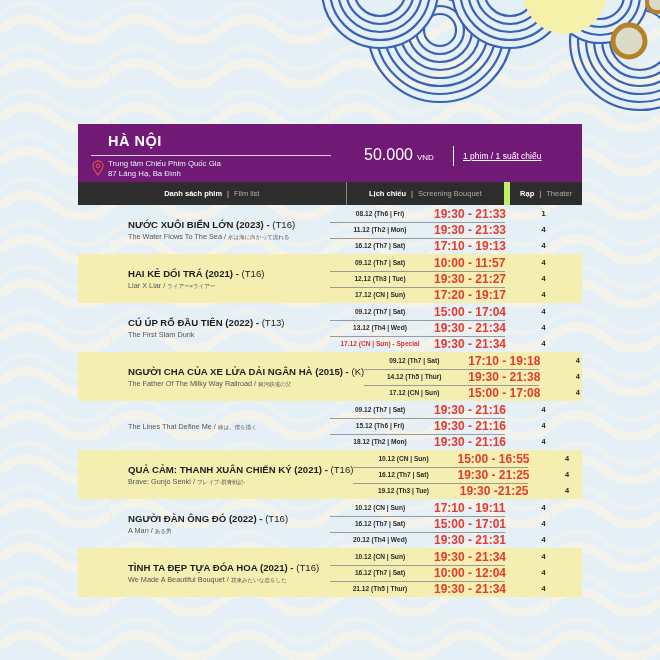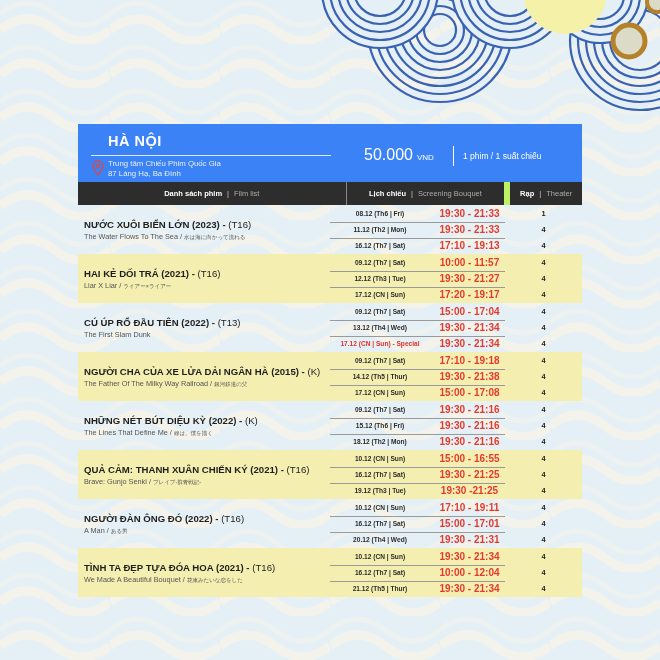--- a/index.html
+++ b/index.html
@@ -9,82 +9,82 @@
     background: #e6f1f7;
     font-family: "DejaVu Sans", sans-serif;
   }
   .bg-waves { position: absolute; left: 0; top: 0; width: 660px; height: 660px; z-index: 0; }
   .deco { position: absolute; left: 0; top: 0; width: 660px; height: 130px; z-index: 1; }
 
   .table {
     position: absolute; left: 78px; top: 124px; width: 504px; z-index: 2;
   }
   .head-blue {
-    position: relative; height: 58px; background: #3b82f6; color: #fff;
+    position: relative; height: 58px; background: #701a75; color: #fff;
   }
   .city {
     position: absolute; left: 30px; top: 9px; font-size: 14.5px; font-weight: bold; letter-spacing: 0.5px;
     font-family: "Liberation Sans", sans-serif;
   }
   .city-rule {
     position: absolute; left: 13px; top: 31px; width: 240px; height: 1px; background: rgba(255,255,255,0.8);
   }
   .pin { position: absolute; left: 14px; top: 36px; width: 12px; height: 16px; }
   .venue {
     position: absolute; left: 30px; top: 35px; font-size: 7.8px; line-height: 10px; color: #e8eef8;
     font-family: "Liberation Sans", sans-serif;
   }
   .price {
     position: absolute; left: 286px; top: 22px; font-size: 16px; font-family: "Liberation Sans", sans-serif;
     color: #fff;
   }
   .price .cur { font-size: 8px; margin-left: 4px; }
   .price-sep { position: absolute; left: 375px; top: 22px; width: 1px; height: 20px; background: #fff; }
   .per {
-    position: absolute; left: 385px; top: 27px; font-size: 8.5px; color: #fff; font-family: "Liberation Sans", sans-serif;
+    position: absolute; left: 385px; top: 27px; font-size: 8.5px; color: #fff; font-family: "Liberation Sans", sans-serif; text-decoration: underline;
   }
 
   .head-dark {
     display: flex; height: 23px; background: #2d2d2d; color: #fff; font-size: 7.5px;
     font-family: "Liberation Sans", sans-serif; align-items: center;
   }
   .head-dark .hc { display: flex; align-items: center; justify-content: center; height: 100%; }
   .head-dark .hc b { font-weight: bold; color: #fff; }
   .head-dark .hc .pipe { margin: 0 5px; color: #ccc; }
   .head-dark .hc .en { color: #aaa; }
   .hc-film { width: 288px; border-right: 1px solid #888; }
   .hc-sched { width: 175px; border-right: 6px solid #bef264; }
   .hc-rap { width: 77px; }
 
   .movie {
     position: relative; display: flex; height: 49px;
   }
   .movie.alt { background: #f4efb0; }
-  .m-info { width: 252px; padding-left: 6px; display: flex; flex-direction: column; justify-content: center; }
+  .m-info { width: 252px; padding-left: 6px; display: flex; flex-direction: column; justify-content: center; margin-left: 44px; }
   .m-title {
     font-family: "Liberation Sans", sans-serif; font-weight: bold; font-size: 9.6px; color: #1e1e1e;
     white-space: nowrap;
   }
   .m-title .rating { font-weight: normal; }
   .m-sub {
     font-family: "Liberation Sans", sans-serif; font-size: 7.3px; color: #555; margin-top: 2px; white-space: nowrap;
   }
   .m-sub .jp { font-size: 5.5px; }
   .m-shows { width: 252px; display: flex; flex-direction: column; justify-content: center; }
   .show { display: flex; height: 16px; align-items: center; position: relative; }
   .show + .show::before {
     content: ""; position: absolute; left: 0; top: 0; width: 175px; height: 1px; background: #9a9a9a;
   }
   .s-date {
     width: 100px; text-align: center; font-family: "Liberation Sans", sans-serif; font-size: 6.6px; font-weight: bold; color: #2a2a2a;
     white-space: nowrap;
   }
   .s-date.special { color: #e0322b; }
   .s-time {
-    width: 75px; text-align: center; padding-left: 4px; font-family: "Liberation Sans", sans-serif; font-size: 10px; font-weight: bold; color: #e53a2c;
+    width: 75px; text-align: right; padding-left: 4px; font-family: "Liberation Sans", sans-serif; font-size: 12px; font-weight: bold; color: #e53a2c;
     white-space: nowrap;
   }
   .s-rap {
     width: 77px; text-align: center; font-family: "Liberation Sans", sans-serif; font-size: 7.4px; font-weight: bold; color: #222;
   }
 </style>
 </head>
 <body>
 
 <svg class="bg-waves" viewBox="0 0 660 660" preserveAspectRatio="none">
@@ -277,21 +277,20 @@
           </div>
           <div class="show">
             <div class="s-date">17.12 (CN | Sun)</div>
             <div class="s-time">15:00 - 17:08</div>
             <div class="s-rap">4</div>
           </div>
         </div>
   </div>
       <div class="movie">
     <div class="m-info">
-      <div class="m-title"><span>NHỮNG NÉT BÚT DIỆU KỲ (2022) -</span> <span class="rating">(K)</span></div>
       <div class="m-sub"><span>The Lines That Define Me</span><span class="jp-wrap"> / <span class="jp">線は、僕を描く</span></span></div>
     </div>
     <div class="m-shows">
           <div class="show">
             <div class="s-date">09.12 (Th7 | Sat)</div>
             <div class="s-time">19:30 - 21:16</div>
             <div class="s-rap">4</div>
           </div>
           <div class="show">
             <div class="s-date">15.12 (Th6 | Fri)</div>

